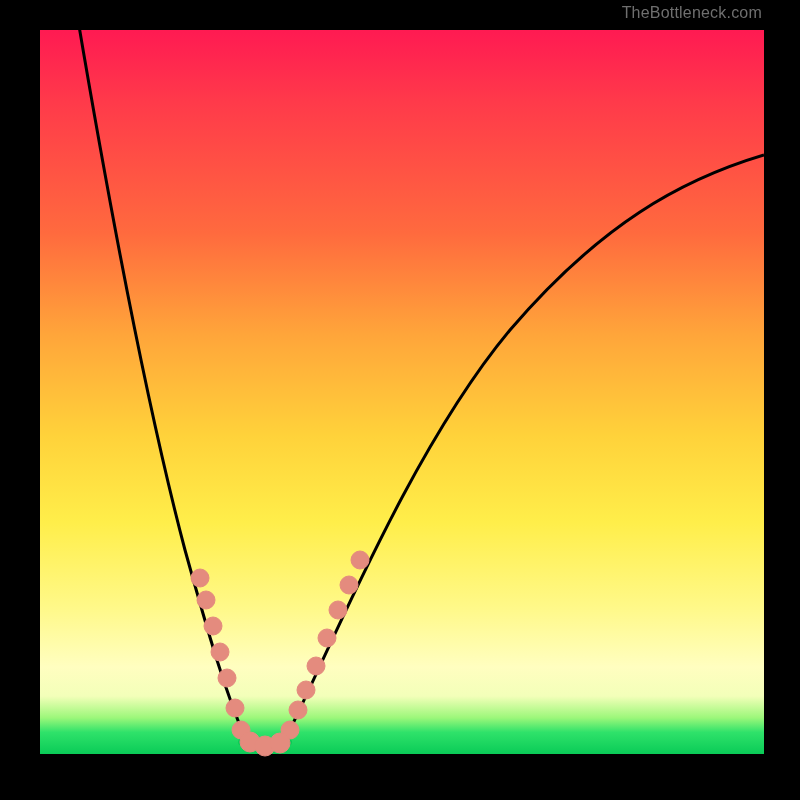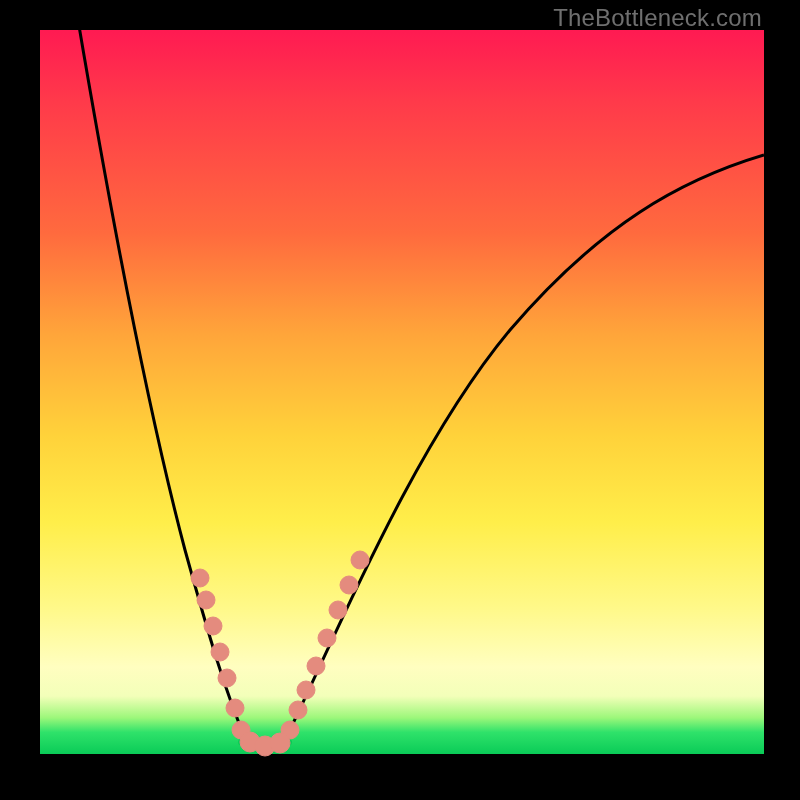--- a/index.html
+++ b/index.html
@@ -37,21 +37,21 @@
       #9cf77a 95%,
       #2fe26a 97%,
       #0acb57 100%
     );
   }
   .watermark {
     position: absolute;
     top: 4px;
     right: 38px;
     color: #6f6f6f;
-    font-size: 24px;
+    font-size: 16px;
     letter-spacing: 0.2px;
     font-weight: 500;
     user-select: none;
   }
   svg.curves {
     position: absolute;
     left: 0;
     top: 0;
     width: 724px;
     height: 724px;

